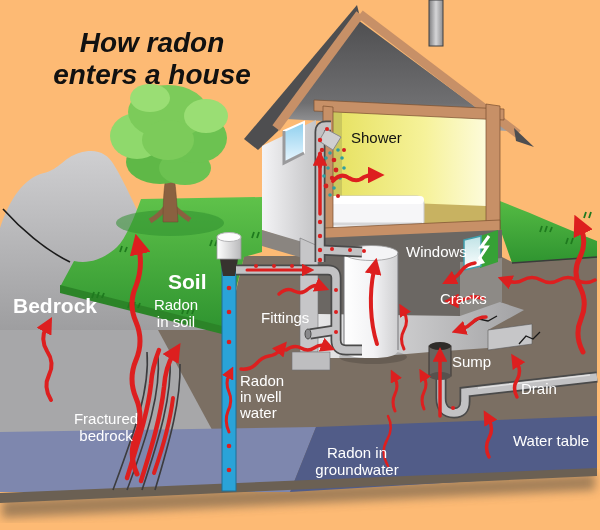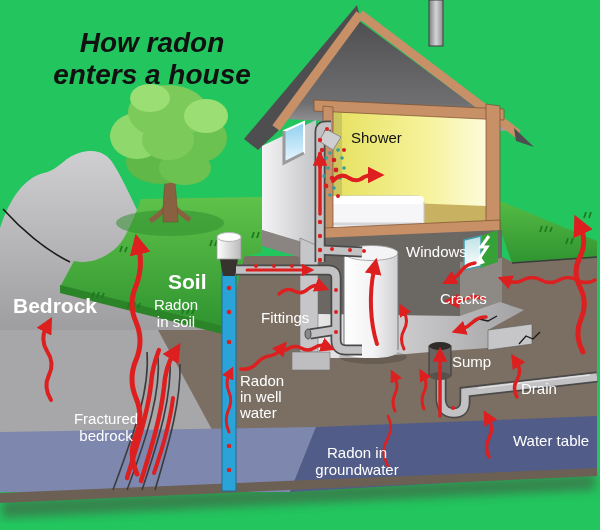--- a/index.html
+++ b/index.html
@@ -1,16 +1,16 @@
 <!DOCTYPE html>
 <html><head>
 <meta charset="utf-8">
 <style>
   html,body{margin:0;padding:0;background:#fff;}
-  #stage{width:600px;height:530px;position:relative;overflow:hidden;background:#22c55e;
+  #stage{width:600px;height:530px;position:relative;overflow:hidden;background:#fdba74;
          font-family:"Liberation Sans", sans-serif;}
   svg{display:block;}
   text{font-family:"Liberation Sans", sans-serif;}
   .lbl{fill:#ffffff;font-size:15px;}
   .lbl-bold{fill:#ffffff;font-size:21px;font-weight:bold;}
   .lbl-dark{fill:#111111;font-size:15px;}
   .title{fill:#111111;font-size:28px;font-weight:bold;font-style:italic;}
 </style>
 </head>
 <body>

